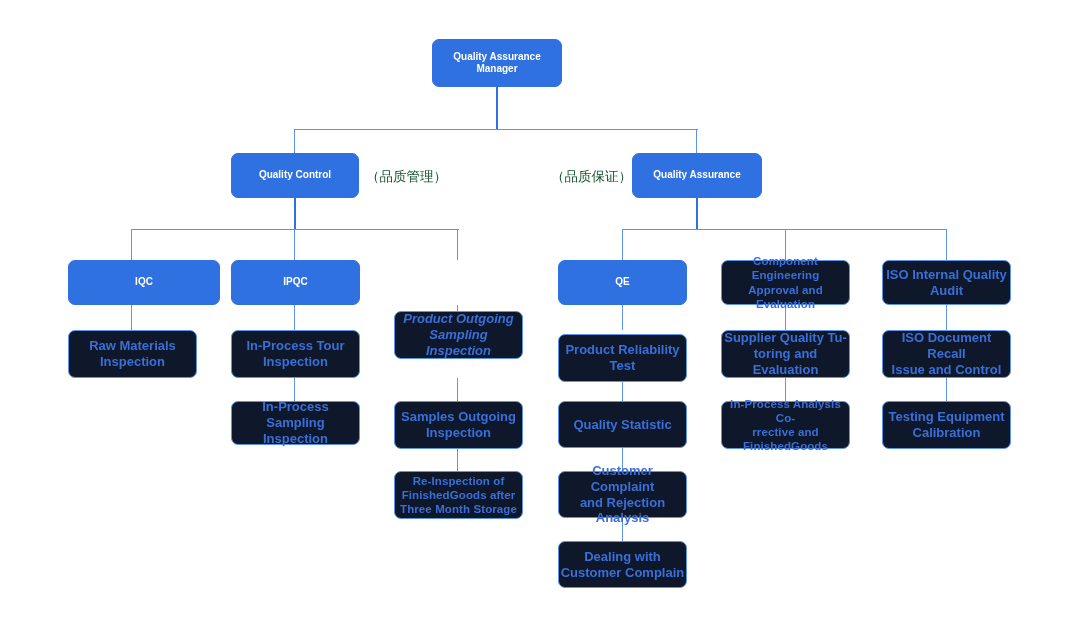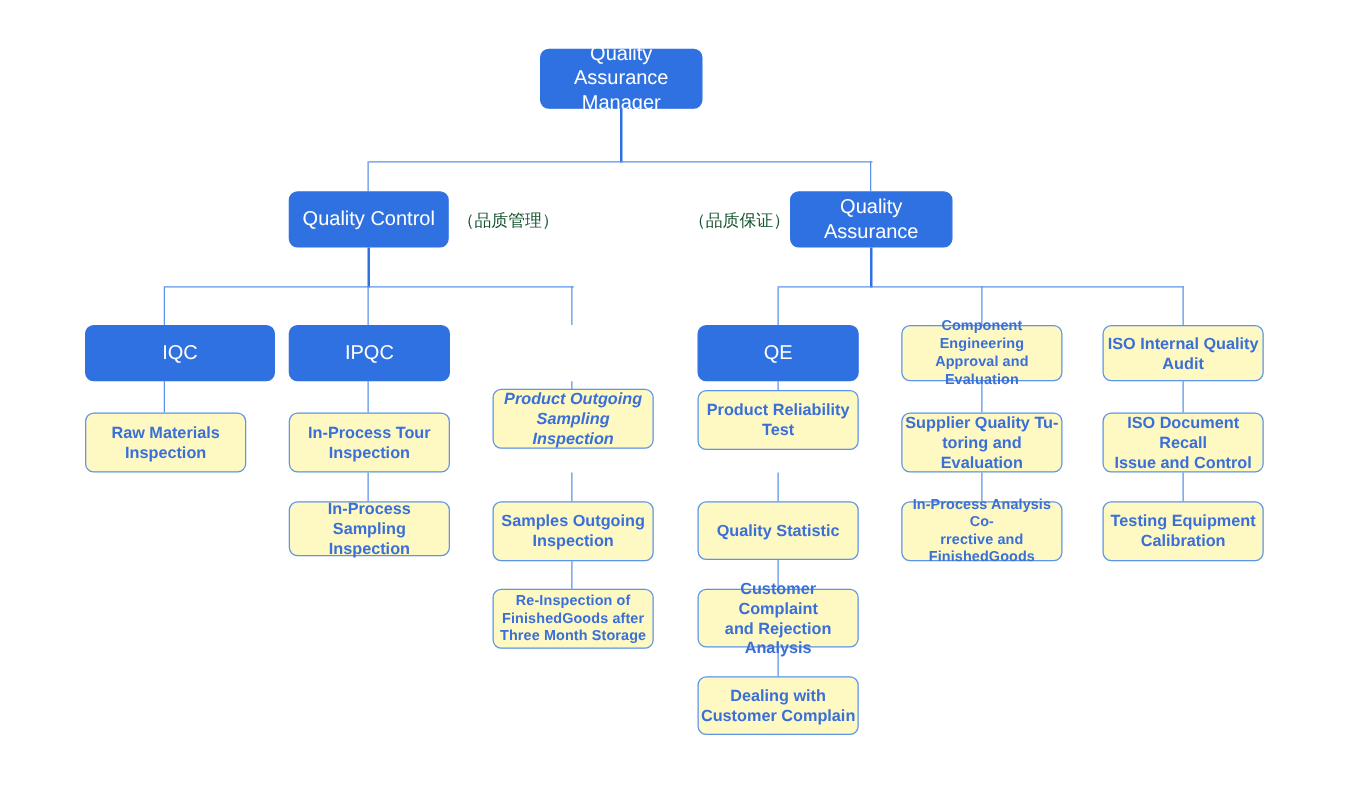--- a/index.html
+++ b/index.html
@@ -23,25 +23,25 @@
     align-items: center;
     justify-content: center;
     text-align: center;
     line-height: 1.22;
     white-space: pre-line;
   }
   .node.solid {
     background: #2f71e0;
     border: 1px solid #2f71e0;
     color: #ffffff;
-    font-size: 16px;
-    font-weight: 400;
+    font-size: 10px;
+    font-weight: 700;
   }
   .node.light {
-    background: #fef9c3;
+    background: #0f172a;
     border: 1.3px solid #5b94e8;
     color: #3a6fd8;
     font-size: 13px;
     font-weight: 600;
   }
   .node.light.small {
     font-size: 11.5px;
     letter-spacing: 0.1px;
   }
   .annot {
@@ -135,21 +135,21 @@
 Inspection</div>
 
   <div class="node light" style="left:394px; top:311px; width:129px; height:48px;font-style:italic;">Product Outgoing
 Sampling Inspection</div>
   <div class="node light" style="left:394px; top:401px; width:129px; height:48px;">Samples Outgoing
 Inspection</div>
   <div class="node light small" style="left:394px; top:471px; width:129px; height:48px;">Re-Inspection of
 FinishedGoods after
 Three Month Storage</div>
 
-  <div class="node light" style="left:558px; top:312px; width:129px; height:48px;">Product Reliability
+  <div class="node light" style="left:558px; top:334px; width:129px; height:48px;">Product Reliability
 Test</div>
   <div class="node light" style="left:558px; top:401px; width:129px; height:47px;">Quality Statistic</div>
   <div class="node light" style="left:558px; top:471px; width:129px; height:47px;">Customer Complaint
 and Rejection Analysis</div>
   <div class="node light" style="left:558px; top:541px; width:129px; height:47px;">Dealing with
 Customer Complain</div>
 
   <div class="node light" style="left:721px; top:330px; width:129px; height:48px;">Supplier Quality Tu-
 toring and Evaluation</div>
   <div class="node light small" style="left:721px; top:401px; width:129px; height:48px;">In-Process Analysis  Co-

